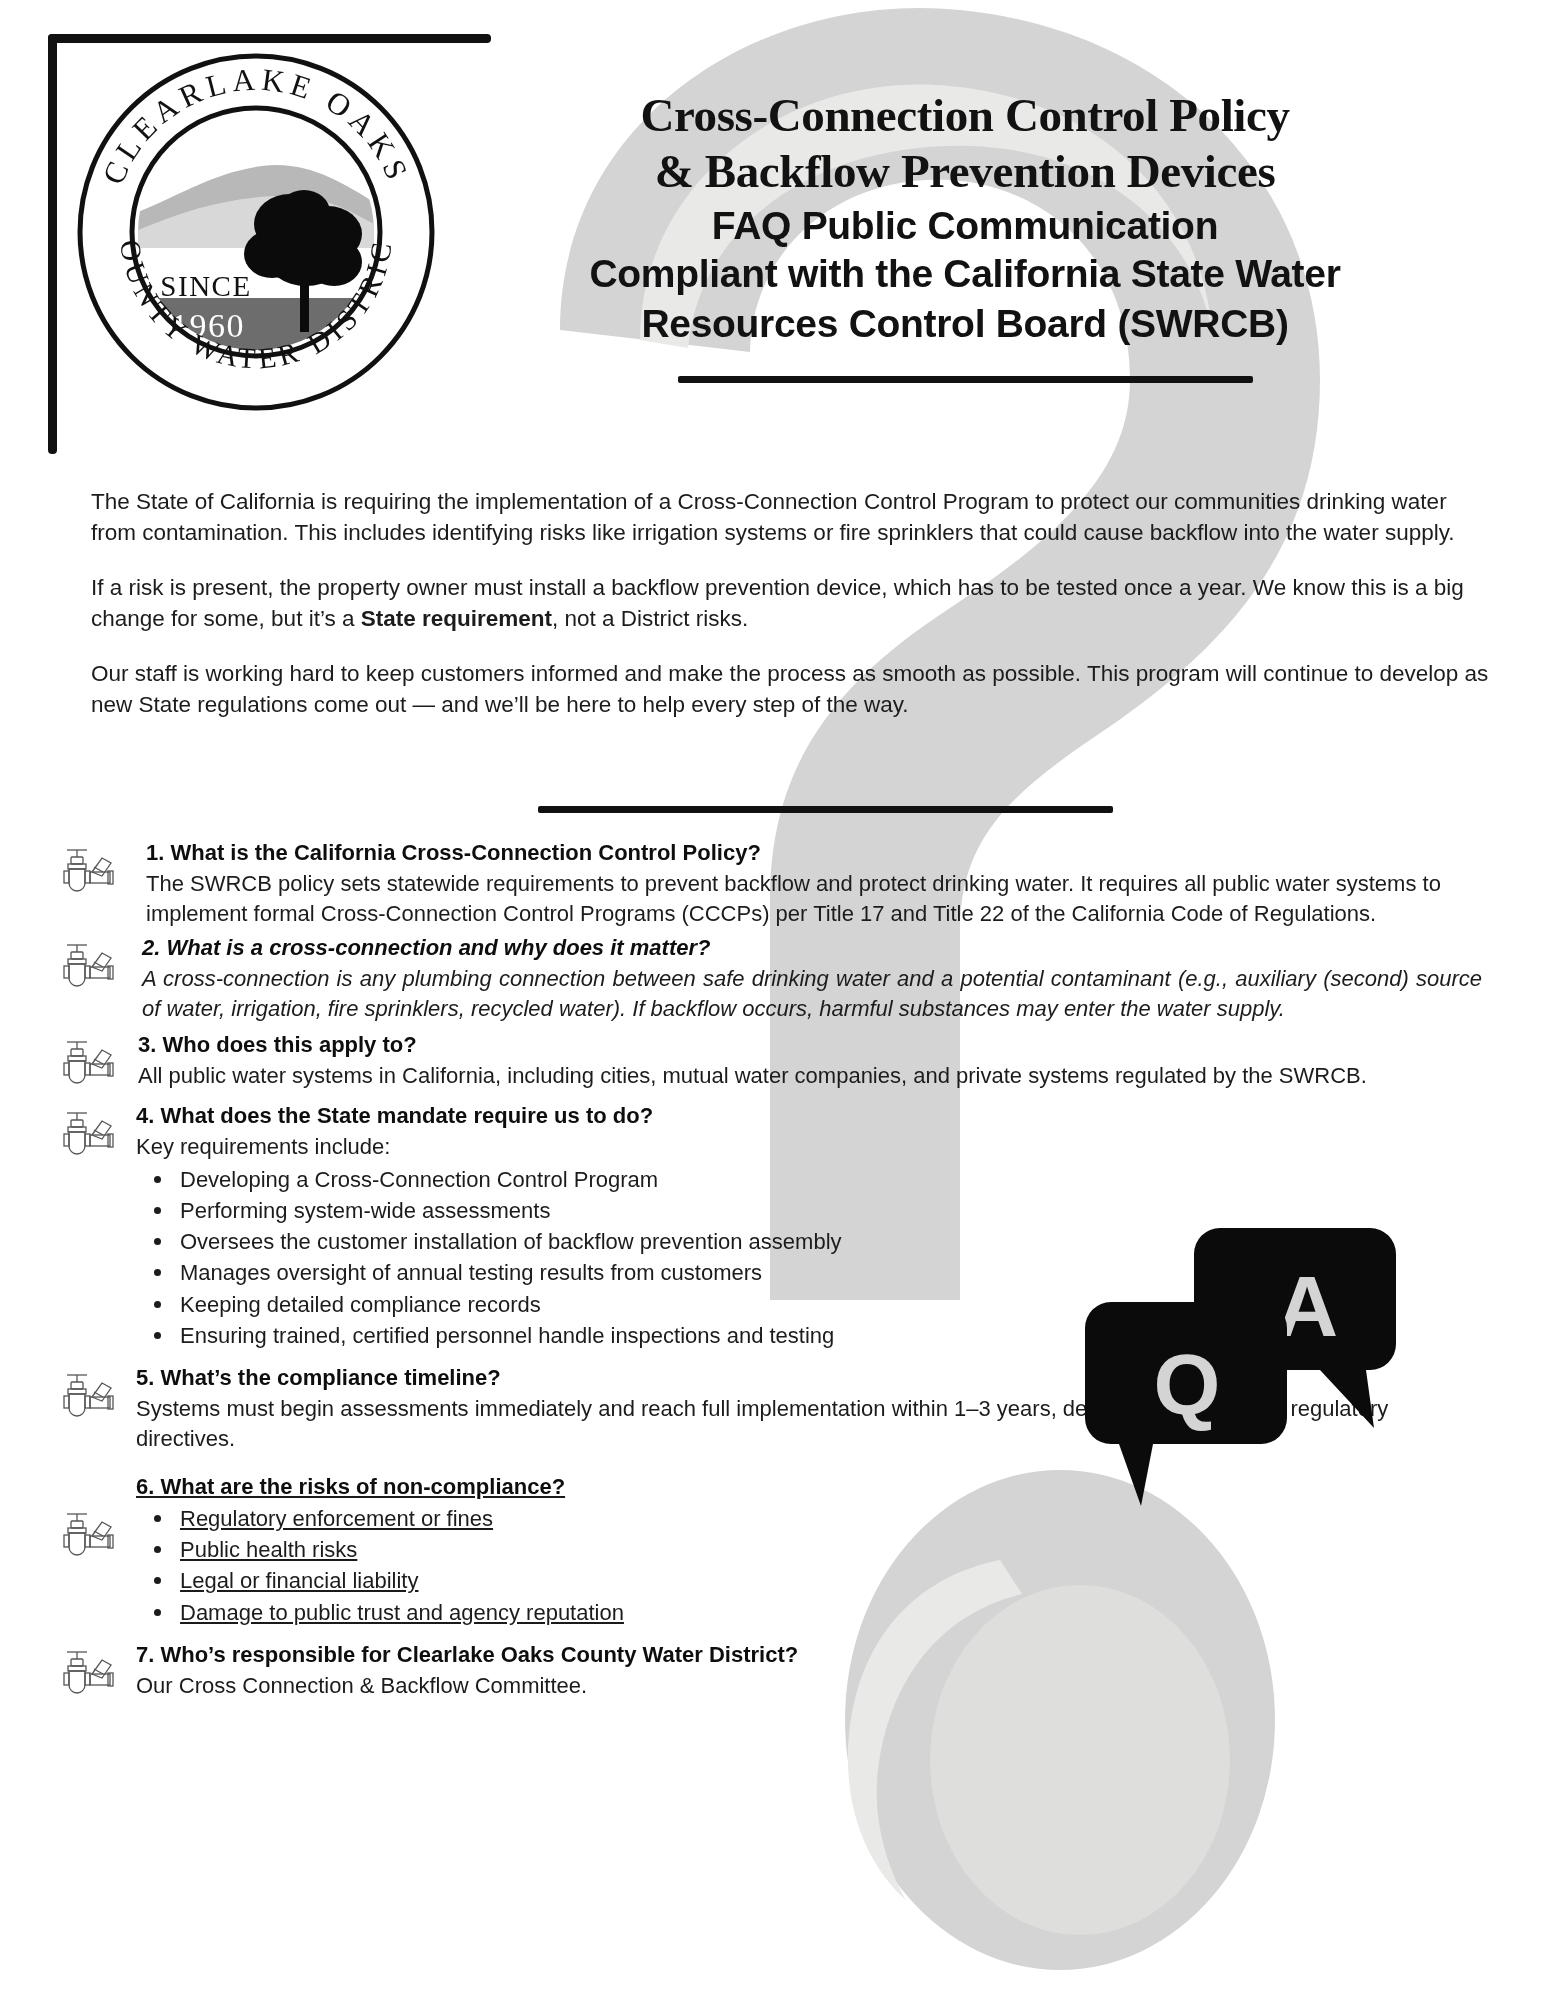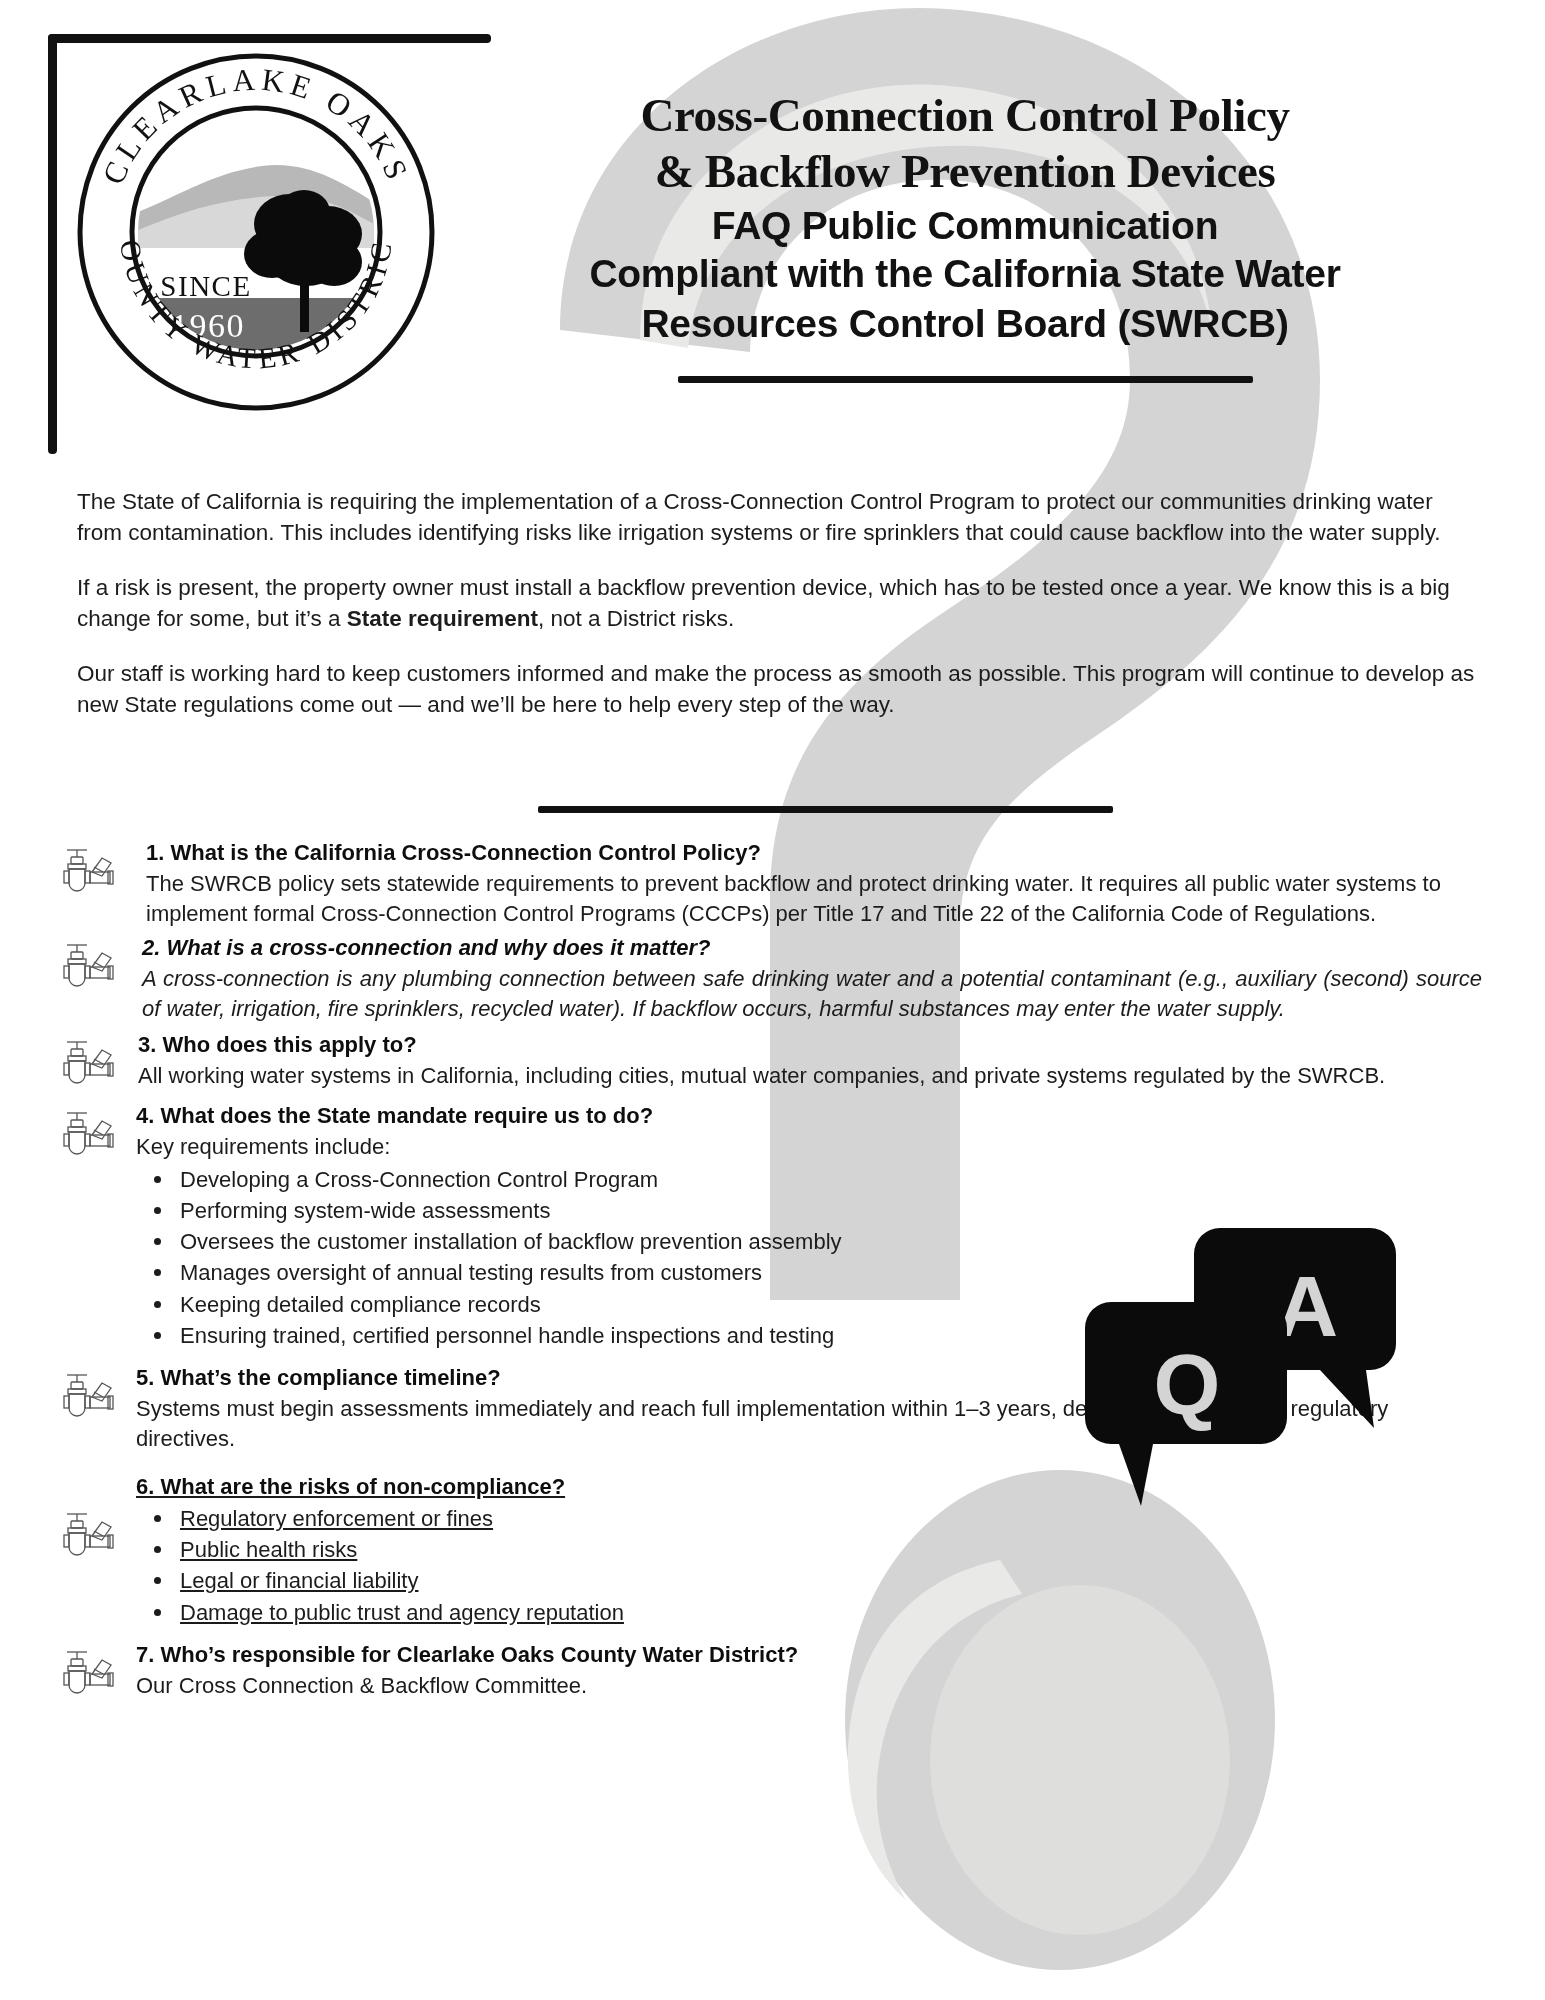--- a/index.html
+++ b/index.html
@@ -38,21 +38,21 @@
     margin-top:2px;white-space:nowrap;
   }
   .title-l4,.title-l5{
     font-family:"Liberation Sans", sans-serif;
     font-weight:700;font-size:39px;line-height:1.28;letter-spacing:-0.3px;color:#121212;
     white-space:nowrap;
   }
   .rule-top{width:575px;height:7px;background:#111;margin:27px auto 0;border-radius:2px;}
 
   
-  .intro{position:absolute;left:77px;top:487px;width:1400px;z-index:4;}
+  .intro{position:absolute;left:91px;top:487px;width:1400px;z-index:4;}
   .intro p{
     margin:0 0 25px 0;
     font-family:"Liberation Sans", sans-serif;
     font-size:22.5px;line-height:1.36;color:#1c1c1c;
   }
   .intro p:last-child{margin-bottom:0;}
   .intro b{font-weight:700;}
 
   .rule-mid{position:absolute;left:538px;top:806px;width:575px;height:7px;background:#111;border-radius:2px;z-index:4;}
 
@@ -269,21 +269,21 @@
           <rect x="2" y="27" width="5" height="12"></rect>
             <rect x="23" y="27" width="5" height="12"></rect>
           <rect x="28" y="28" width="20" height="11"></rect>
           <rect x="46" y="27" width="5" height="13"></rect>
           <path d="M30 28 l10 -14 l9 5 l-9 13 z"></path>
           <line x1="32" y1="23" x2="41" y2="28"></line>
         </svg>
       </div>
       <div class="faq-body">
         <p class="q">3. Who does this apply to?</p>
-        <p class="a">All working water systems in California, including cities, mutual water companies, and private systems regulated by the SWRCB.</p>
+        <p class="a">All public water systems in California, including cities, mutual water companies, and private systems regulated by the SWRCB.</p>
       </div>
     </div>
 
     <div class="faq-item i4">
       <div class="faq-icon">
         <svg viewBox="0 0 56 50" xmlns="http://www.w3.org/2000/svg" fill="none" stroke="#555" stroke-width="1.3">
           <line x1="5" y1="6" x2="25" y2="6"></line>
             <line x1="15" y1="6" x2="15" y2="13"></line>
           <rect x="9" y="13" width="12" height="7" rx="1"></rect>
           <rect x="6" y="20" width="18" height="5"></rect>

